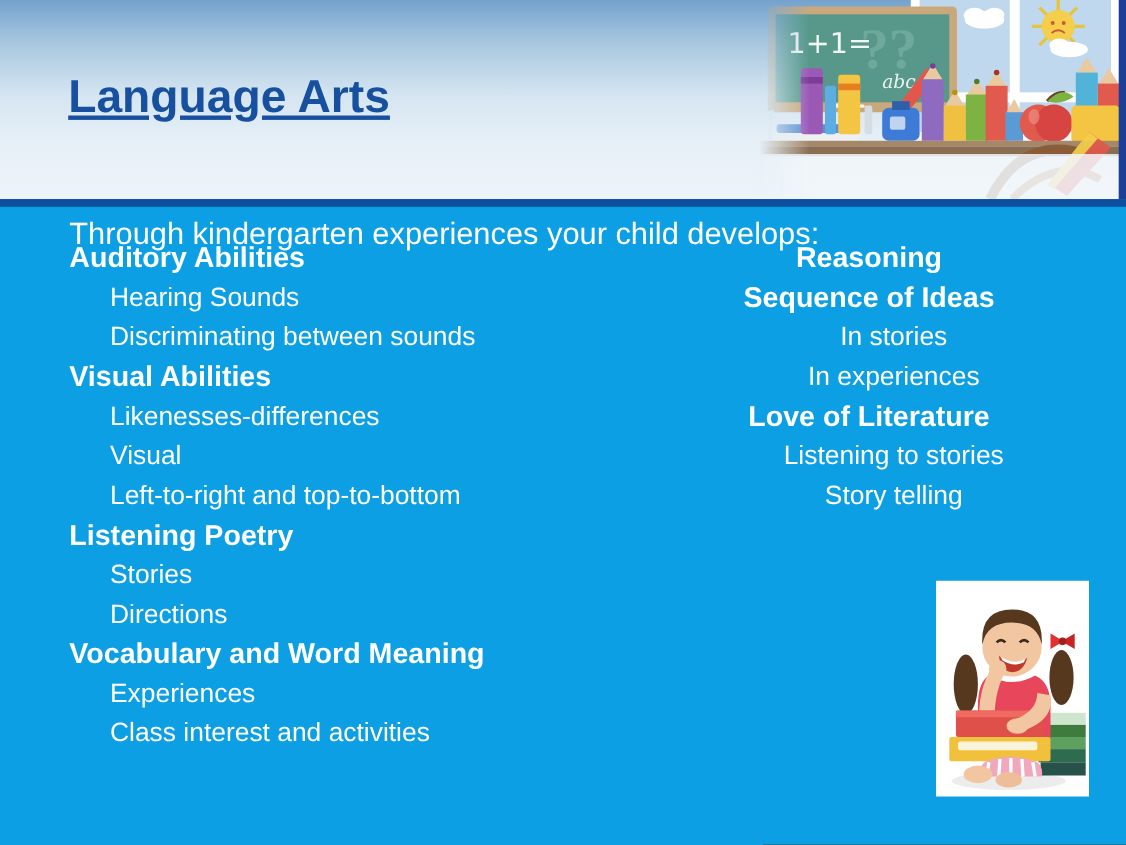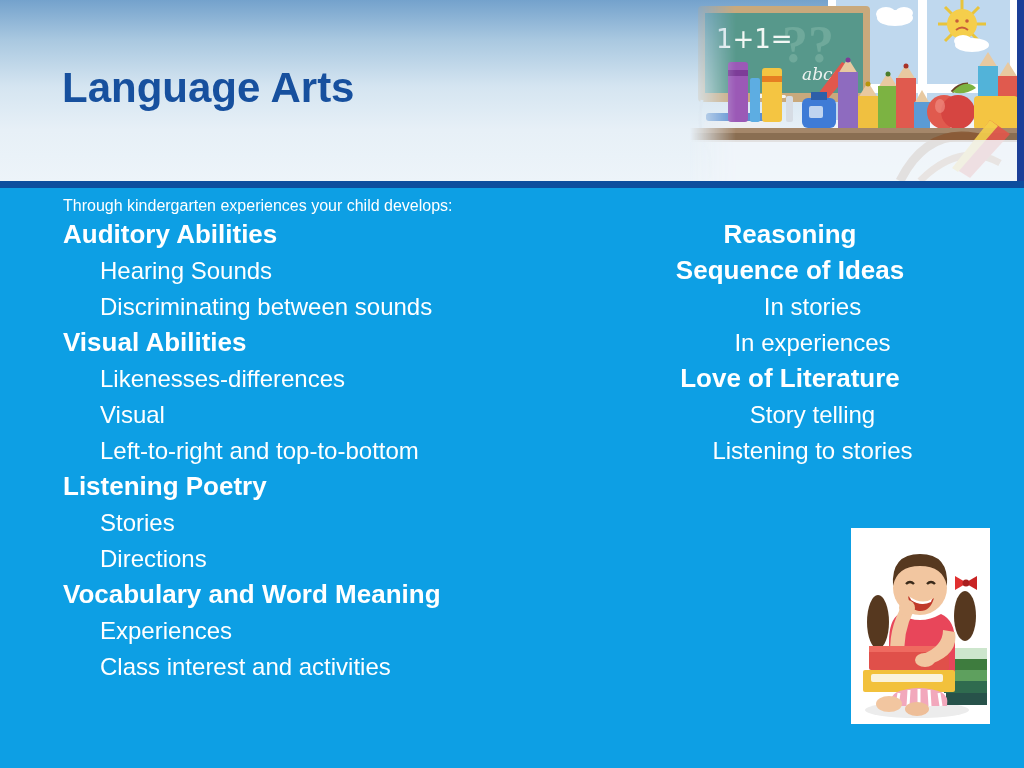--- a/index.html
+++ b/index.html
@@ -8,39 +8,39 @@
     font-family:"Liberation Sans","DejaVu Sans",sans-serif;
     background:#0D9FE4;
   }
   
   #header{
     position:absolute;left:0;top:0;width:1024px;height:181px;
     background:linear-gradient(to bottom,#74A2CC 0%,#A9C8E0 22%,#D5E5F1 48%,#E7F0F7 72%,#EDF4F9 100%);
   }
   #title{
     position:absolute;left:62px;top:64px;
-    font-size:42px;font-weight:bold;color:#17509E;letter-spacing:0px;
+    font-size:42px;font-weight:bold;color:#17509E;letter-spacing:0px;text-decoration:underline;
   }
   #divider{
     position:absolute;left:0;top:181px;width:1024px;height:7px;background:#0D4E9E;
   }
   #header-art{
     position:absolute;left:690px;top:0;width:328px;height:181px;
     -webkit-mask-image:linear-gradient(to right,rgba(0,0,0,0) 0,#000 14%);
     mask-image:linear-gradient(to right,rgba(0,0,0,0) 0,#000 14%);
   }
   #edge-strip{
     position:absolute;left:1017px;top:0;width:7px;height:181px;background:#1B3F98;
   }
   
   #body{
     position:absolute;left:0;top:188px;width:1024px;height:580px;color:#FFFFFF;
   }
   #intro{
-    position:absolute;left:63px;top:9px;font-size:16px;color:#FFFFFF;
+    position:absolute;left:63px;top:9px;font-size:28px;color:#FFFFFF;
   }
   .col{position:absolute;top:28px;}
   #col-left{left:63px;width:490px;}
   #col-right{left:575px;width:430px;text-align:center;}
   .line-h{
     height:36px;line-height:37px;font-size:26px;font-weight:bold;white-space:nowrap;
   }
   .line-i{
     height:36px;line-height:37px;font-size:24px;white-space:nowrap;padding-left:37px;
   }
@@ -209,22 +209,22 @@
       <div class="line-i">Experiences</div>
       <div class="line-i">Class interest and activities</div>
     </div>
 
     <div class="col" id="col-right">
       <div class="line-h">Reasoning</div>
       <div class="line-h">Sequence of Ideas</div>
       <div class="line-i">In stories</div>
       <div class="line-i">In experiences</div>
       <div class="line-h">Love of Literature</div>
+      <div class="line-i">Listening to stories</div>
       <div class="line-i">Story telling</div>
-      <div class="line-i">Listening to stories</div>
     </div>
   </div>
 
   <div id="photo">
     <svg width="139" height="196" viewBox="0 0 139 196" xmlns="http://www.w3.org/2000/svg">
       <rect x="0" y="0" width="139" height="196" fill="#FFFFFF"></rect>
       <ellipse cx="66" cy="182" rx="52" ry="8" fill="#ECECEC"></ellipse>
 
       <g>
         <rect x="96" y="120" width="40" height="11" fill="#CDE6CD"></rect>

